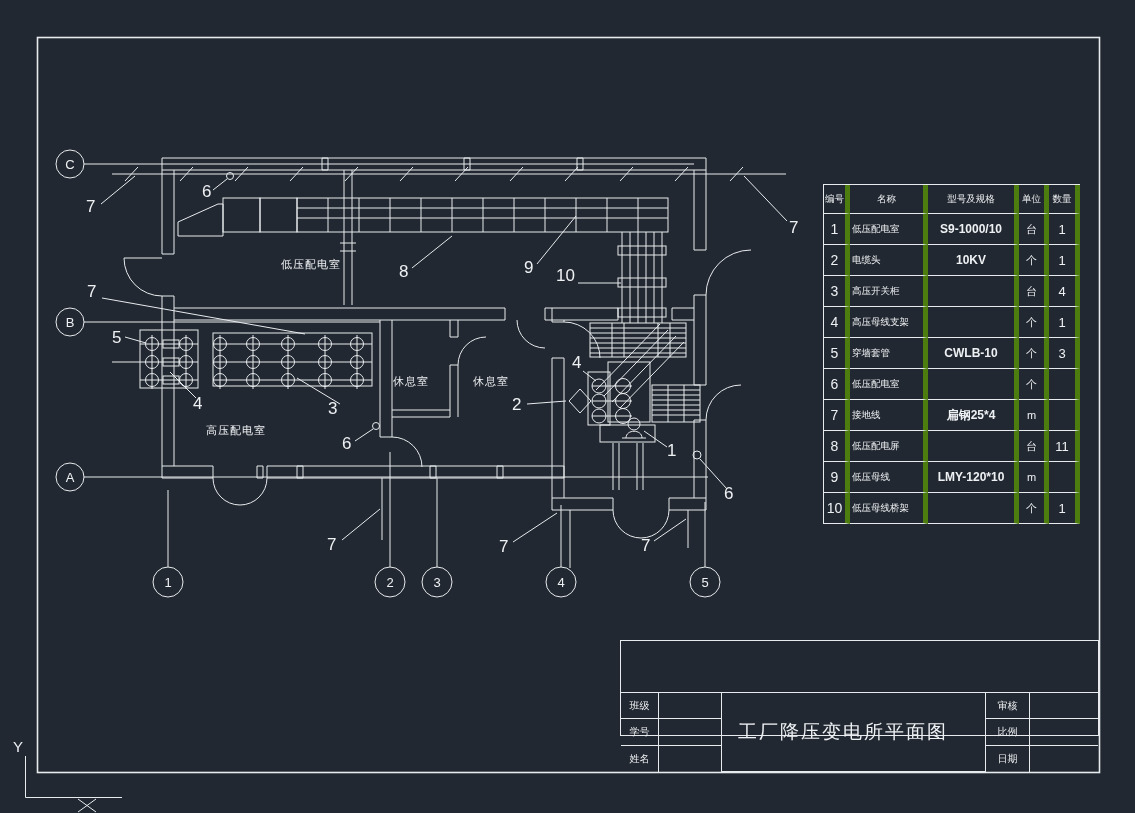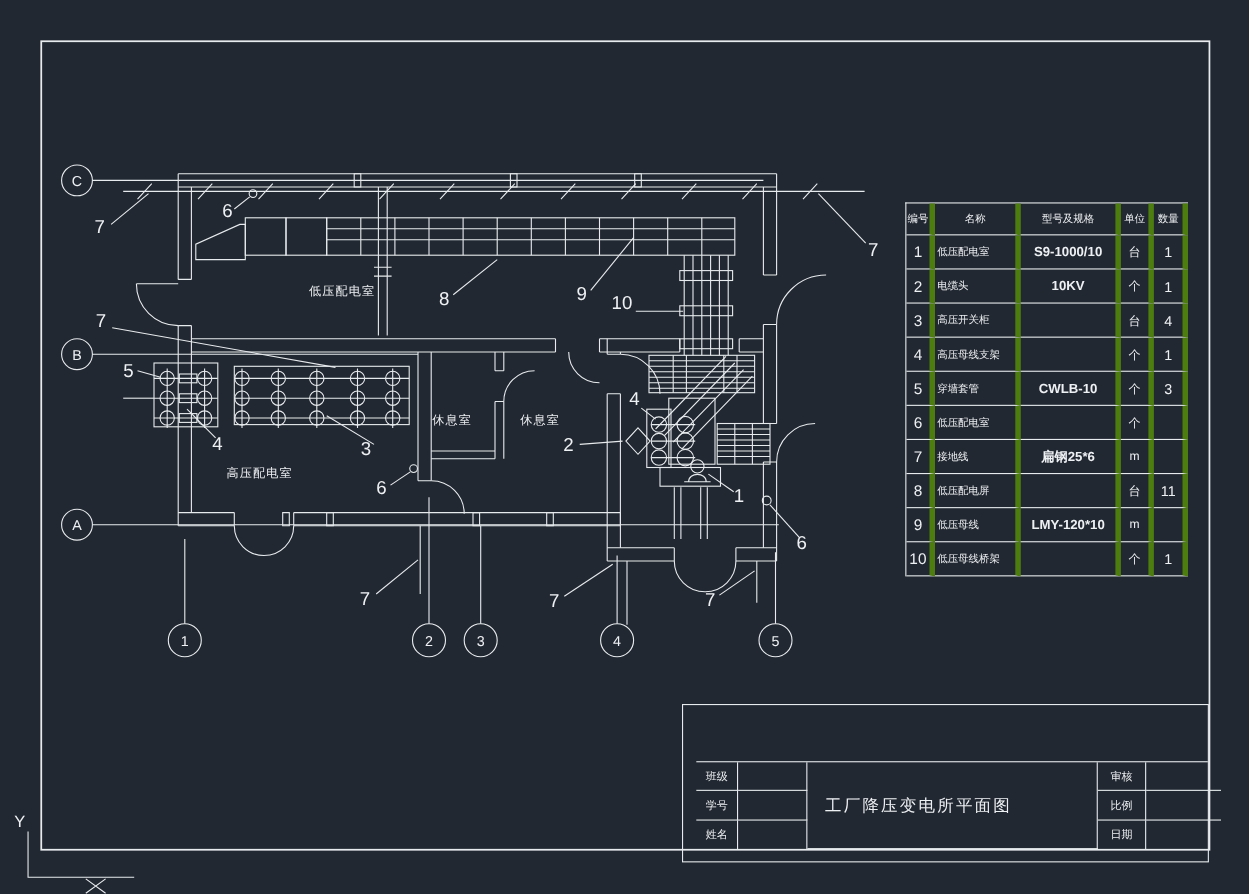--- a/index.html
+++ b/index.html
@@ -23,33 +23,33 @@
      display:flex;align-items:center;justify-content:center;overflow:hidden;
      font-size:10px;white-space:nowrap;}
   .pt-head{font-size:9.5px;}
   .pt-no{font-size:14px;}
   .pt-name{justify-content:flex-start;padding-left:2px;font-size:9.5px;}
   .pt-model{font-size:12px;font-weight:bold;}
   .pt-unit{font-size:11px;}
   .pt-qty{font-size:13px;}
 
   
-  .title-block{position:absolute;left:620px;top:640px;width:479px;height:144px;
-     border:1px solid #e7ebee;box-sizing:border-box;padding-left:12px;}
+  .title-block{position:absolute;left:620px;top:640px;width:479px;height:96px;
+     border:1px solid #e7ebee;box-sizing:border-box;}
   .tb-top{height:52px;border-bottom:1px solid #e7ebee;box-sizing:border-box;}
   .tb-grid{display:grid;height:79px;
      grid-template-columns:38px 63px 264px 44px 68px;
      grid-template-rows:repeat(3,1fr);}
   .tb-cell{border-right:1px solid #e7ebee;border-bottom:1px solid #e7ebee;
      display:flex;align-items:center;justify-content:center;font-size:10px;
      box-sizing:border-box;overflow:hidden;}
   .tb-cell.last-col{border-right:none;}
   .tb-cell.last-row{border-bottom:none;}
   .tb-title{grid-column:3;grid-row:1 / span 3;justify-content:flex-start;
-     padding-left:16px;font-size:15px;letter-spacing:2px;}
+     padding-left:16px;font-size:19px;letter-spacing:2px;}
 </style>
 </head>
 <body>
 
 <div class="stage">
 
 <svg width="1135" height="813" viewBox="0 0 1135 813">
 
   <g>
     <rect class="lnthick" x="37.5" y="37.5" width="1062" height="735"></rect>
@@ -298,21 +298,21 @@
     <div class="pt-cell pt-qty">3</div>
 
     <div class="pt-cell pt-no">6</div>
     <div class="pt-cell pt-name">低压配电室</div>
     <div class="pt-cell pt-model"></div>
     <div class="pt-cell pt-unit">个</div>
     <div class="pt-cell pt-qty"></div>
 
     <div class="pt-cell pt-no">7</div>
     <div class="pt-cell pt-name">接地线</div>
-    <div class="pt-cell pt-model">扁钢25*6</div>
+    <div class="pt-cell pt-model">扁钢25*4</div>
     <div class="pt-cell pt-unit">m</div>
     <div class="pt-cell pt-qty"></div>
 
     <div class="pt-cell pt-no">8</div>
     <div class="pt-cell pt-name">低压配电屏</div>
     <div class="pt-cell pt-model"></div>
     <div class="pt-cell pt-unit">台</div>
     <div class="pt-cell pt-qty">11</div>
 
     <div class="pt-cell pt-no">9</div>

